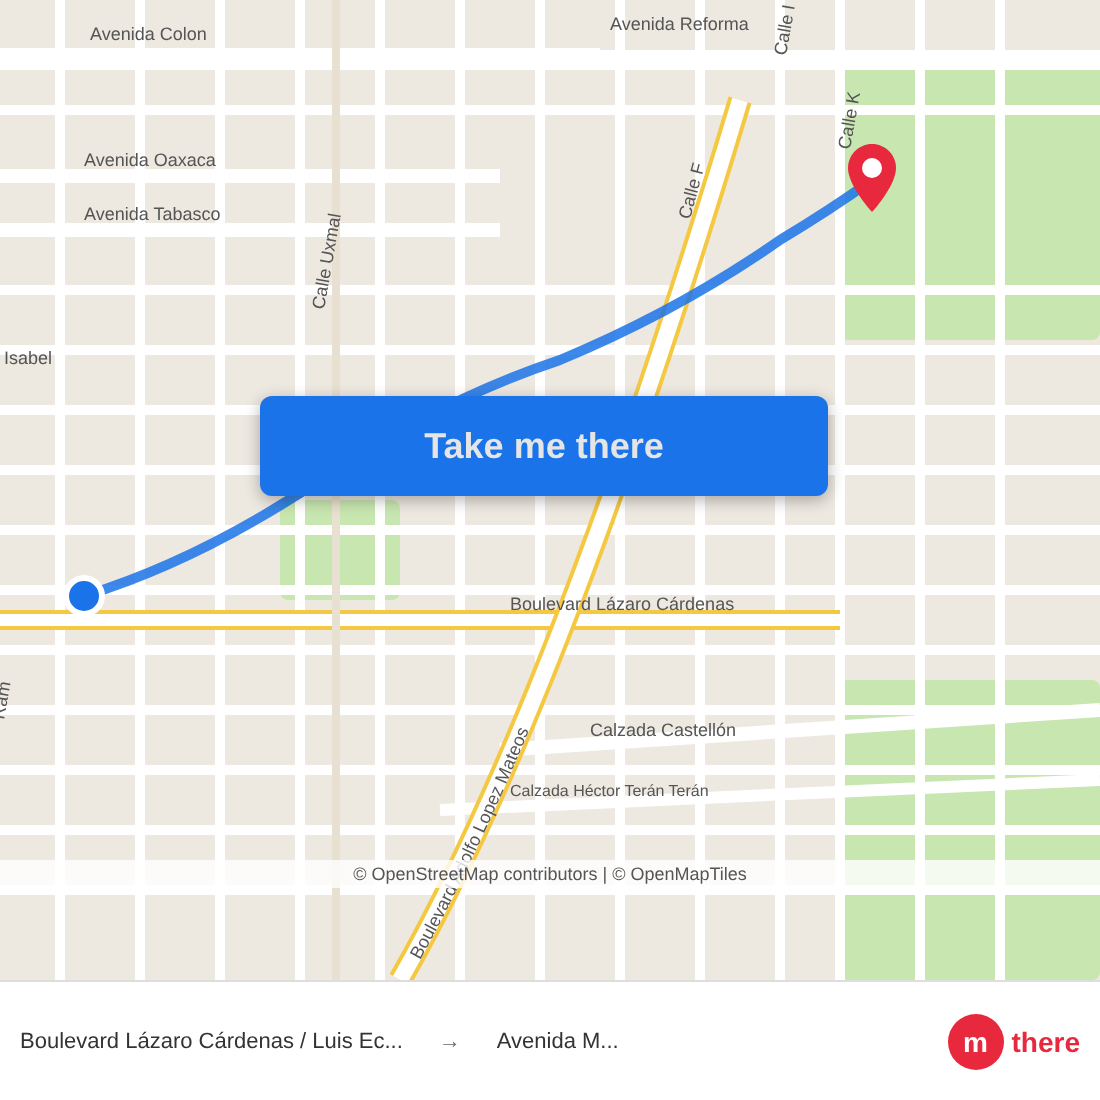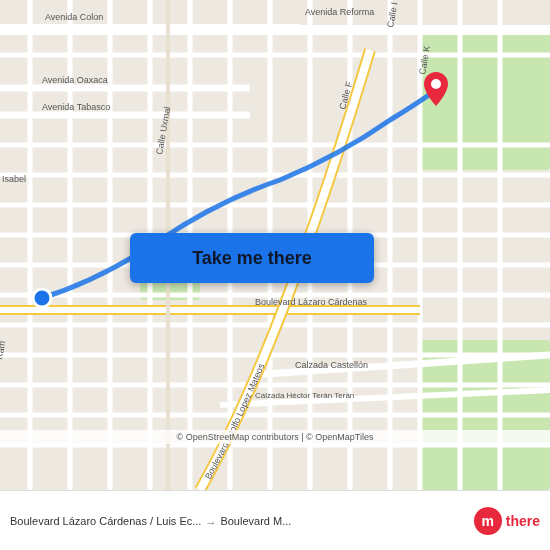--- a/index.html
+++ b/index.html
@@ -26,32 +26,31 @@
       inset: 0;
       width: 100%;
       height: 100%;
     }
 
     
     #take-me-there-btn {
       position: absolute;
       top: 198px;
       left: 130px;
-      width: 244px;
+      width: 284px;
       height: 50px;
       background: #1a73e8;
-      color: #0f172a;
+      color: #e5e5e5;
       border: none;
       border-radius: 6px;
       font-size: 18px;
       font-weight: 600;
       cursor: pointer;
       z-index: 10;
       box-shadow: 0 2px 8px rgba(0,0,0,0.3);
-      margin-top: 35px;
     }
 
     
     #bottom-bar {
       position: absolute;
       bottom: 0;
       left: 0;
       right: 0;
       height: 60px;
       background: #fff;
@@ -224,23 +223,23 @@
 
   <button id="take-me-there-btn">Take me there</button>
 
   <div class="osm-attribution">
     <span>© OpenStreetMap contributors | © OpenMapTiles</span>
   </div>
 </div>
 
 <div id="bottom-bar">
   <div class="bottom-left">
-    <div style="display:flex; gap:0;">
+    <div style="display:flex; gap:14px;">
       <span class="route-from">Boulevard Lázaro Cárdenas / Luis Ec...</span>
       <span class="route-arrow">→</span>
-      <span class="route-to">Boulevard M...</span>
+      <span class="route-to">Avenida M...</span>
     </div>
   </div>
   <div class="bottom-right moovit-logo">
     <div class="moovit-icon">m</div>
     <span class="moovit-text">there</span>
   </div>
 </div>
 
 </body></html>

